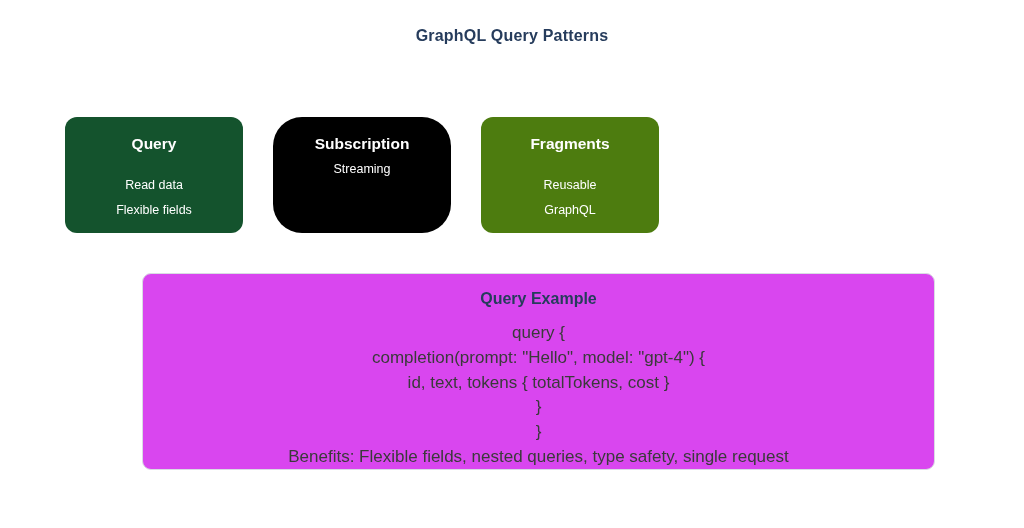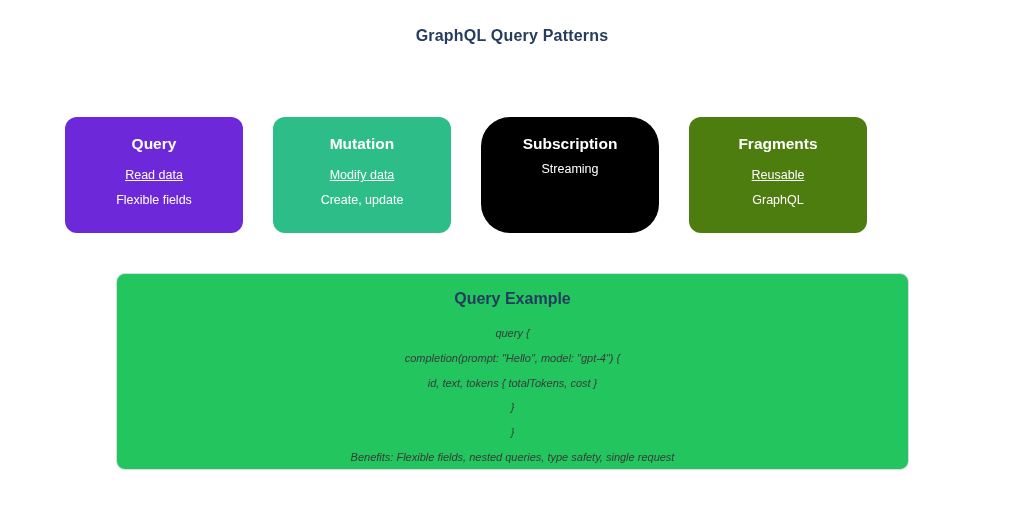--- a/index.html
+++ b/index.html
@@ -37,21 +37,21 @@
     color: #ffffff;
     text-align: center;
   }
   .card-title {
     margin-top: 17px;
     line-height: 20px;
     font-size: 15.5px;
     font-weight: bold;
   }
   .card-line { line-height: 20px; font-size: 12.5px; }
-  .card-line.first { margin-top: 11px; text-decoration: underline; }
+  .card-line.first { margin-top: 21px; }
   .card-line.second { margin-top: 5px; }
   .example-box {
     position: absolute;
     left: 116px; top: 273px;
     width: 793px; height: 197px;
     background: #F7F8F9;
     border: 1px solid #D9DDE3;
     border-radius: 9px;
     text-align: center;
   }
@@ -59,60 +59,54 @@
     margin-top: 14px;
     line-height: 22px;
     font-size: 16px;
     font-weight: bold;
   }
   .code-line {
     height: 24.7px;
     display: flex;
     align-items: center;
     justify-content: center;
-    font-size: 11px;
-    font-style: italic;
+    font-size: 17px;
   }
   .code-line.first { margin-top: 11px; }
 </style>
 </head>
 <body>
 
 <div class="stage">
 
   <div class="page-title" style="color: rgb(38, 60, 92);">GraphQL Query Patterns</div>
 
   <div class="cards-row">
 
-    <div class="card" style="background-color: #6d28d9;">
+    <div class="card" style="background-color: #14532d;">
       <div class="card-title">Query</div>
       <div class="card-line first">Read data</div>
       <div class="card-line second">Flexible fields</div>
     </div>
 
-    <div class="card" style="background-color: rgb(45, 189, 136);">
-      <div class="card-title">Mutation</div>
-      <div class="card-line first">Modify data</div>
-      <div class="card-line second">Create, update</div>
-    </div>
 
     <div class="card" style="background-color: #000000; border-radius: 29px;">
       <div class="card-title">Subscription</div>
       <div class="card-line second">Streaming</div>
     </div>
 
     <div class="card" style="background-color: #4d7c0f;">
       <div class="card-title">Fragments</div>
       <div class="card-line first">Reusable</div>
       <div class="card-line second">GraphQL</div>
     </div>
 
   </div>
 
-  <div class="example-box" style="background-color: #22c55e;">
+  <div class="example-box" style="background-color: #d946ef; margin-left: 26px;">
     <div class="example-title" style="color: rgb(38, 60, 92);">Query Example</div>
     <div class="code-line first" style="color: rgb(58, 58, 58);">query {</div>
     <div class="code-line" style="color: rgb(58, 58, 58);">completion(prompt: "Hello", model: "gpt-4") {</div>
     <div class="code-line" style="color: rgb(58, 58, 58);">id, text, tokens { totalTokens, cost }</div>
     <div class="code-line" style="color: rgb(58, 58, 58);">}</div>
     <div class="code-line" style="color: rgb(58, 58, 58);">}</div>
     <div class="code-line" style="color: rgb(58, 58, 58);">Benefits: Flexible fields, nested queries, type safety, single request</div>
   </div>
 
 </div>

